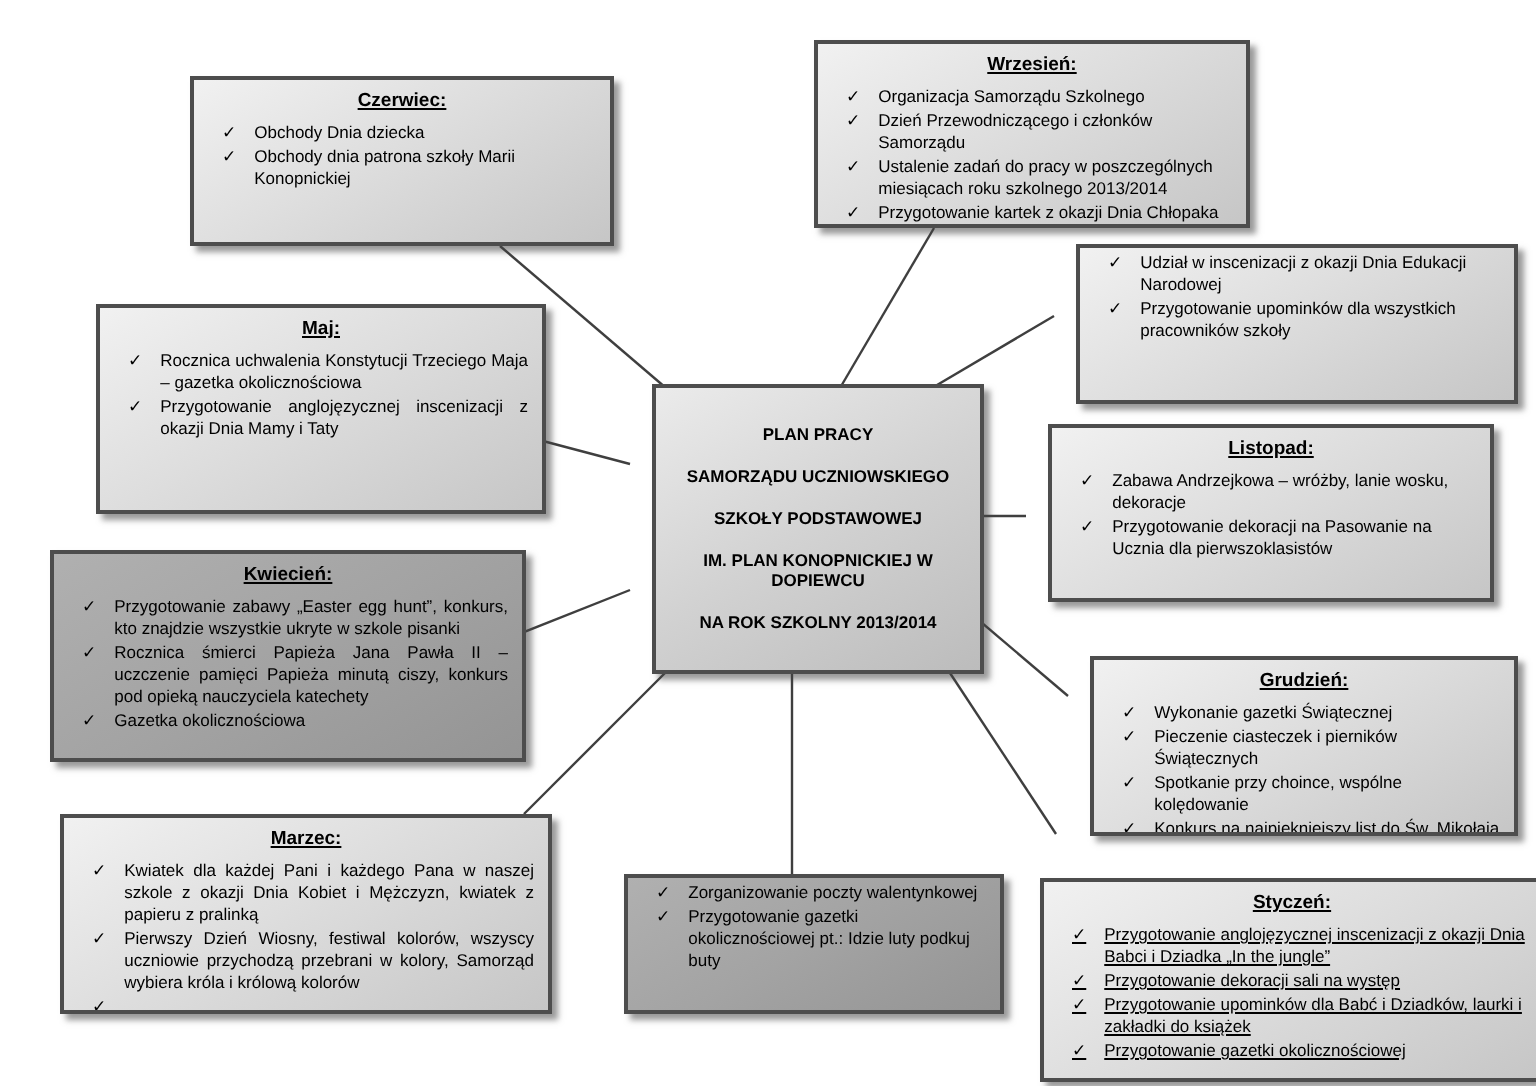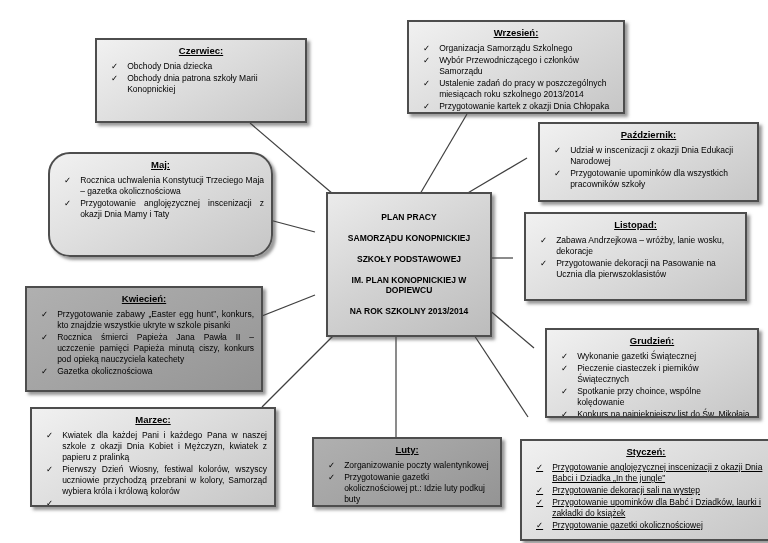--- a/index.html
+++ b/index.html
@@ -63,22 +63,22 @@
 
   
   .pos-czerwiec    { left: 84px;  top: 38px;  width: 212px; height: 85px;  }
   .pos-wrzesien    { left: 396px; top: 20px;  width: 218px; height: 94px;  }
   .pos-pazdziernik { left: 527px; top: 122px; width: 221px; height: 80px;  }
   .pos-listopad    { left: 513px; top: 212px; width: 223px; height: 89px;  }
   .pos-grudzien    { left: 534px; top: 328px; width: 214px; height: 90px;  }
   .pos-styczen     { left: 509px; top: 439px; width: 252px; height: 102px; text-decoration: underline; }
   .pos-luty        { left: 301px; top: 437px; width: 190px; height: 70px;  }
   .pos-marzec      { left: 19px;  top: 407px; width: 246px; height: 100px; }
-  .pos-kwiecien    { left: 14px;  top: 286px; width: 238px; height: 106px; }
-  .pos-maj         { left: 37px;  top: 152px; width: 225px; height: 105px; border-radius: 22px; }
+  .pos-kwiecien    { left: 14px;  top: 275px; width: 238px; height: 106px; }
+  .pos-maj         { left: 37px;  top: 152px; width: 225px; height: 105px; }
 
   .center-box {
     left: 315px; top: 192px; width: 166px; height: 145px;
     background: linear-gradient(150deg, #ebebeb 0%, #d2d2d2 50%, #bcbcbc 100%);
     display: flex;
     flex-direction: column;
     justify-content: center;
   }
   .center-line {
     font-size: 8.5px;
@@ -101,50 +101,49 @@
     <line x1="534" y1="348" x2="481" y2="303" stroke="#3f3f3f" stroke-width="1.2"></line>
     <line x1="528" y1="417" x2="474" y2="335" stroke="#3f3f3f" stroke-width="1.2"></line>
     <line x1="396" y1="437" x2="396" y2="336" stroke="#3f3f3f" stroke-width="1.2"></line>
     <line x1="262" y1="407" x2="333" y2="336" stroke="#3f3f3f" stroke-width="1.2"></line>
     <line x1="252" y1="320" x2="315" y2="295" stroke="#3f3f3f" stroke-width="1.2"></line>
     <line x1="262" y1="218" x2="315" y2="232" stroke="#3f3f3f" stroke-width="1.2"></line>
   </svg>
 
   <section class="box center-box">
       <div class="center-line">PLAN PRACY</div>
-      <div class="center-line">SAMORZĄDU KONOPNICKIEJ</div>
+      <div class="center-line">SAMORZĄDU UCZNIOWSKIEGO</div>
       <div class="center-line">SZKOŁY PODSTAWOWEJ</div>
       <div class="center-line">IM. PLAN KONOPNICKIEJ W DOPIEWCU</div>
       <div class="center-line">NA ROK SZKOLNY 2013/2014</div>
     </section>
 
   <section class="box pos-wrzesien">
     <h3 class="box-title">Wrzesień:</h3>
     <ul class="tasks">
         <li class="task">
         <span class="tick">✓</span>
         <span class="task-text">Organizacja Samorządu Szkolnego</span>
       </li>
         <li class="task">
         <span class="tick">✓</span>
-        <span class="task-text">Wybór Przewodniczącego i członków Samorządu</span>
+        <span class="task-text">Dzień Przewodniczącego i członków Samorządu</span>
       </li>
         <li class="task">
         <span class="tick">✓</span>
         <span class="task-text">Ustalenie zadań do pracy w poszczególnych miesiącach roku szkolnego 2013/2014</span>
       </li>
         <li class="task">
         <span class="tick">✓</span>
         <span class="task-text">Przygotowanie kartek z okazji Dnia Chłopaka</span>
       </li>
       </ul>
   </section>
 
   <section class="box pos-pazdziernik">
-    <h3 class="box-title">Październik:</h3>
     <ul class="tasks">
         <li class="task">
         <span class="tick">✓</span>
         <span class="task-text">Udział w inscenizacji z okazji Dnia Edukacji Narodowej</span>
       </li>
         <li class="task">
         <span class="tick">✓</span>
         <span class="task-text">Przygotowanie upominków dla wszystkich pracowników szkoły</span>
       </li>
       </ul>
@@ -202,21 +201,20 @@
         <span class="task-text">Przygotowanie upominków dla Babć i Dziadków, laurki i zakładki do książek</span>
       </li>
         <li class="task">
         <span class="tick">✓</span>
         <span class="task-text">Przygotowanie gazetki okolicznościowej</span>
       </li>
       </ul>
   </section>
 
   <section class="box dark pos-luty">
-    <h3 class="box-title">Luty:</h3>
     <ul class="tasks">
         <li class="task">
         <span class="tick">✓</span>
         <span class="task-text">Zorganizowanie poczty walentynkowej</span>
       </li>
         <li class="task">
         <span class="tick">✓</span>
         <span class="task-text">Przygotowanie gazetki okolicznościowej pt.: Idzie luty podkuj buty</span>
       </li>
       </ul>

